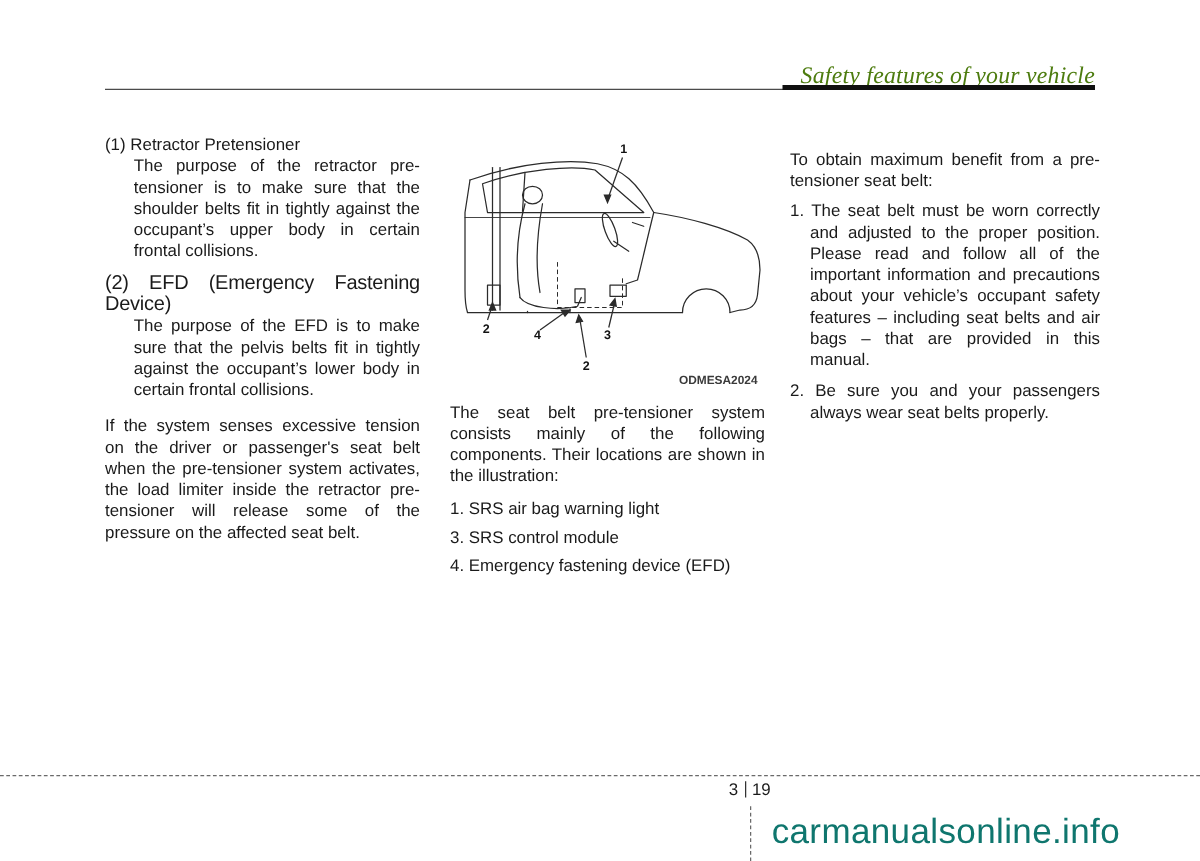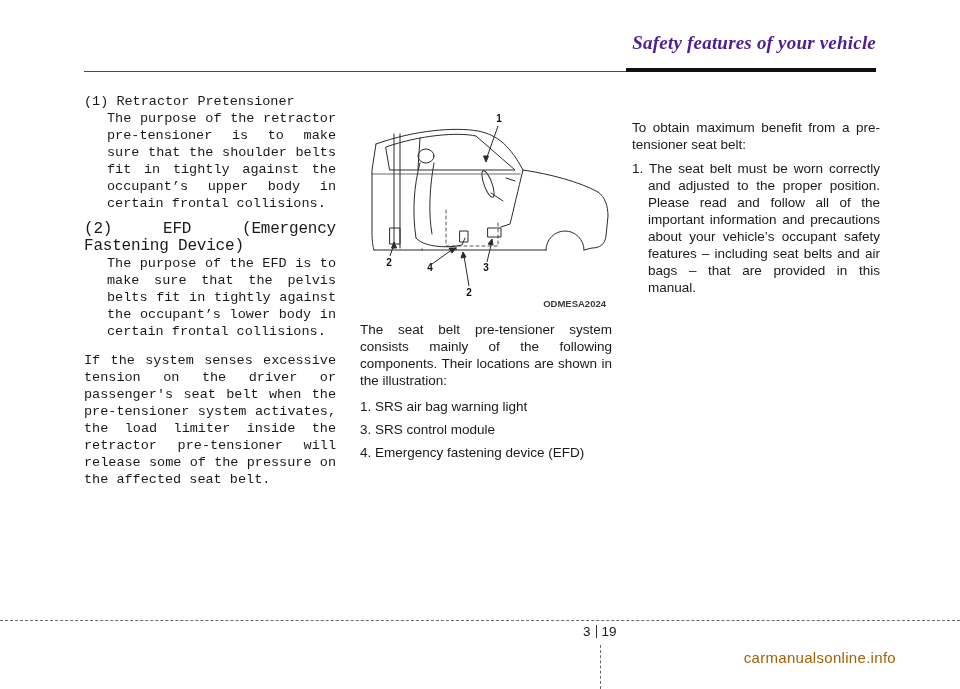--- a/index.html
+++ b/index.html
@@ -1,29 +1,29 @@
 <!DOCTYPE html>
 <html><head>
 <meta charset="utf-8">
 <style>
   html,body{margin:0;padding:0;}
   body{
     width:960px;height:689px;position:relative;background:#ffffff;
     font-family:"Liberation Sans", sans-serif;color:#1a1a1a;overflow:hidden;
   }
   .page-title{
-    position:absolute;top:32px;right:84px;margin:0;
-    font-family:"Liberation Serif", serif;font-style:italic;font-weight:700;
-    font-size:19px;color:#4c1d95;letter-spacing:.2px;
+    position:absolute;top:50px;right:84px;margin:0;
+    font-family:"Liberation Serif", serif;font-style:italic;font-weight:400;
+    font-size:19px;color:#4d7c0f;letter-spacing:.2px;
   }
   .rule-thin{position:absolute;left:84px;top:71px;width:792px;height:1px;background:#4a4a4a;}
   .rule-thick{position:absolute;left:626px;top:68px;width:250px;height:4px;background:#101010;}
 
   .col{position:absolute;font-size:13.5px;line-height:17px;text-align:justify;}
-  .col-left{left:84px;top:93px;width:252px;font-family:Liberation Mono, monospace;}
+  .col-left{left:84px;top:107px;width:252px;}
   .col-right{left:632px;top:107px;width:248px;}
   .col-mid-text{left:360px;top:321px;width:252px;}
 
   .hang-head{margin:0;}
   .hang-head.small{font-size:16px;letter-spacing:-.2px;}
   .hang-body{margin:0 0 9px 23px;}
   .plain-par{margin:12px 0 0 0;}
 
   .mid-intro{margin:0 0 9px 0;}
   .component-list{list-style:none;margin:0;padding:0;text-align:left;}
@@ -38,21 +38,21 @@
   .footer-dash{position:absolute;left:0;top:620px;width:960px;height:0;border-top:1px dashed #6a6a6a;}
   .footer-vdash{position:absolute;left:600px;top:645px;height:44px;width:0;border-left:1px dashed #6a6a6a;}
   .pageno{
     position:absolute;left:580px;top:623px;height:17px;
     display:flex;align-items:center;gap:5px;background:#fff;padding:0 3px;
     font-size:13.5px;color:#1a1a1a;
   }
   .pageno .divider{width:1px;height:13px;background:#333;}
   .watermark{
     position:absolute;right:64px;top:649px;
-    font-size:15px;color:#a16207;letter-spacing:.3px;
+    font-size:28px;color:#0f766e;letter-spacing:.3px;
   }
 </style>
 </head>
 <body>
 
 <div>
 
   <h1 class="page-title">Safety features of your vehicle</h1>
   <div class="rule-thin"></div>
   <div class="rule-thick"></div>
@@ -136,20 +136,21 @@
     <ul class="component-list">
       <li>1. SRS air bag warning light</li>
       <li>3. SRS control module</li>
       <li>4. Emergency fastening device (EFD)</li>
     </ul>
   </div>
 
   <div class="col col-right">
     <p class="right-intro">To obtain maximum benefit from a pre-tensioner seat belt:</p>
     <p class="num-item">1. The seat belt must be worn correctly and adjusted to the proper position. Please read and follow all of the important information and precautions about your vehicle’s occupant safety features – including seat belts and air bags – that are provided in this manual.</p>
+    <p class="num-item">2. Be sure you and your passengers always wear seat belts properly.</p>
   </div>
 
   <div class="footer-dash"></div>
   <div class="pageno">
     <span>3</span>
     <span class="divider"></span>
     <span>19</span>
   </div>
   <div class="footer-vdash"></div>
   <div class="watermark">carmanualsonline.info</div>

